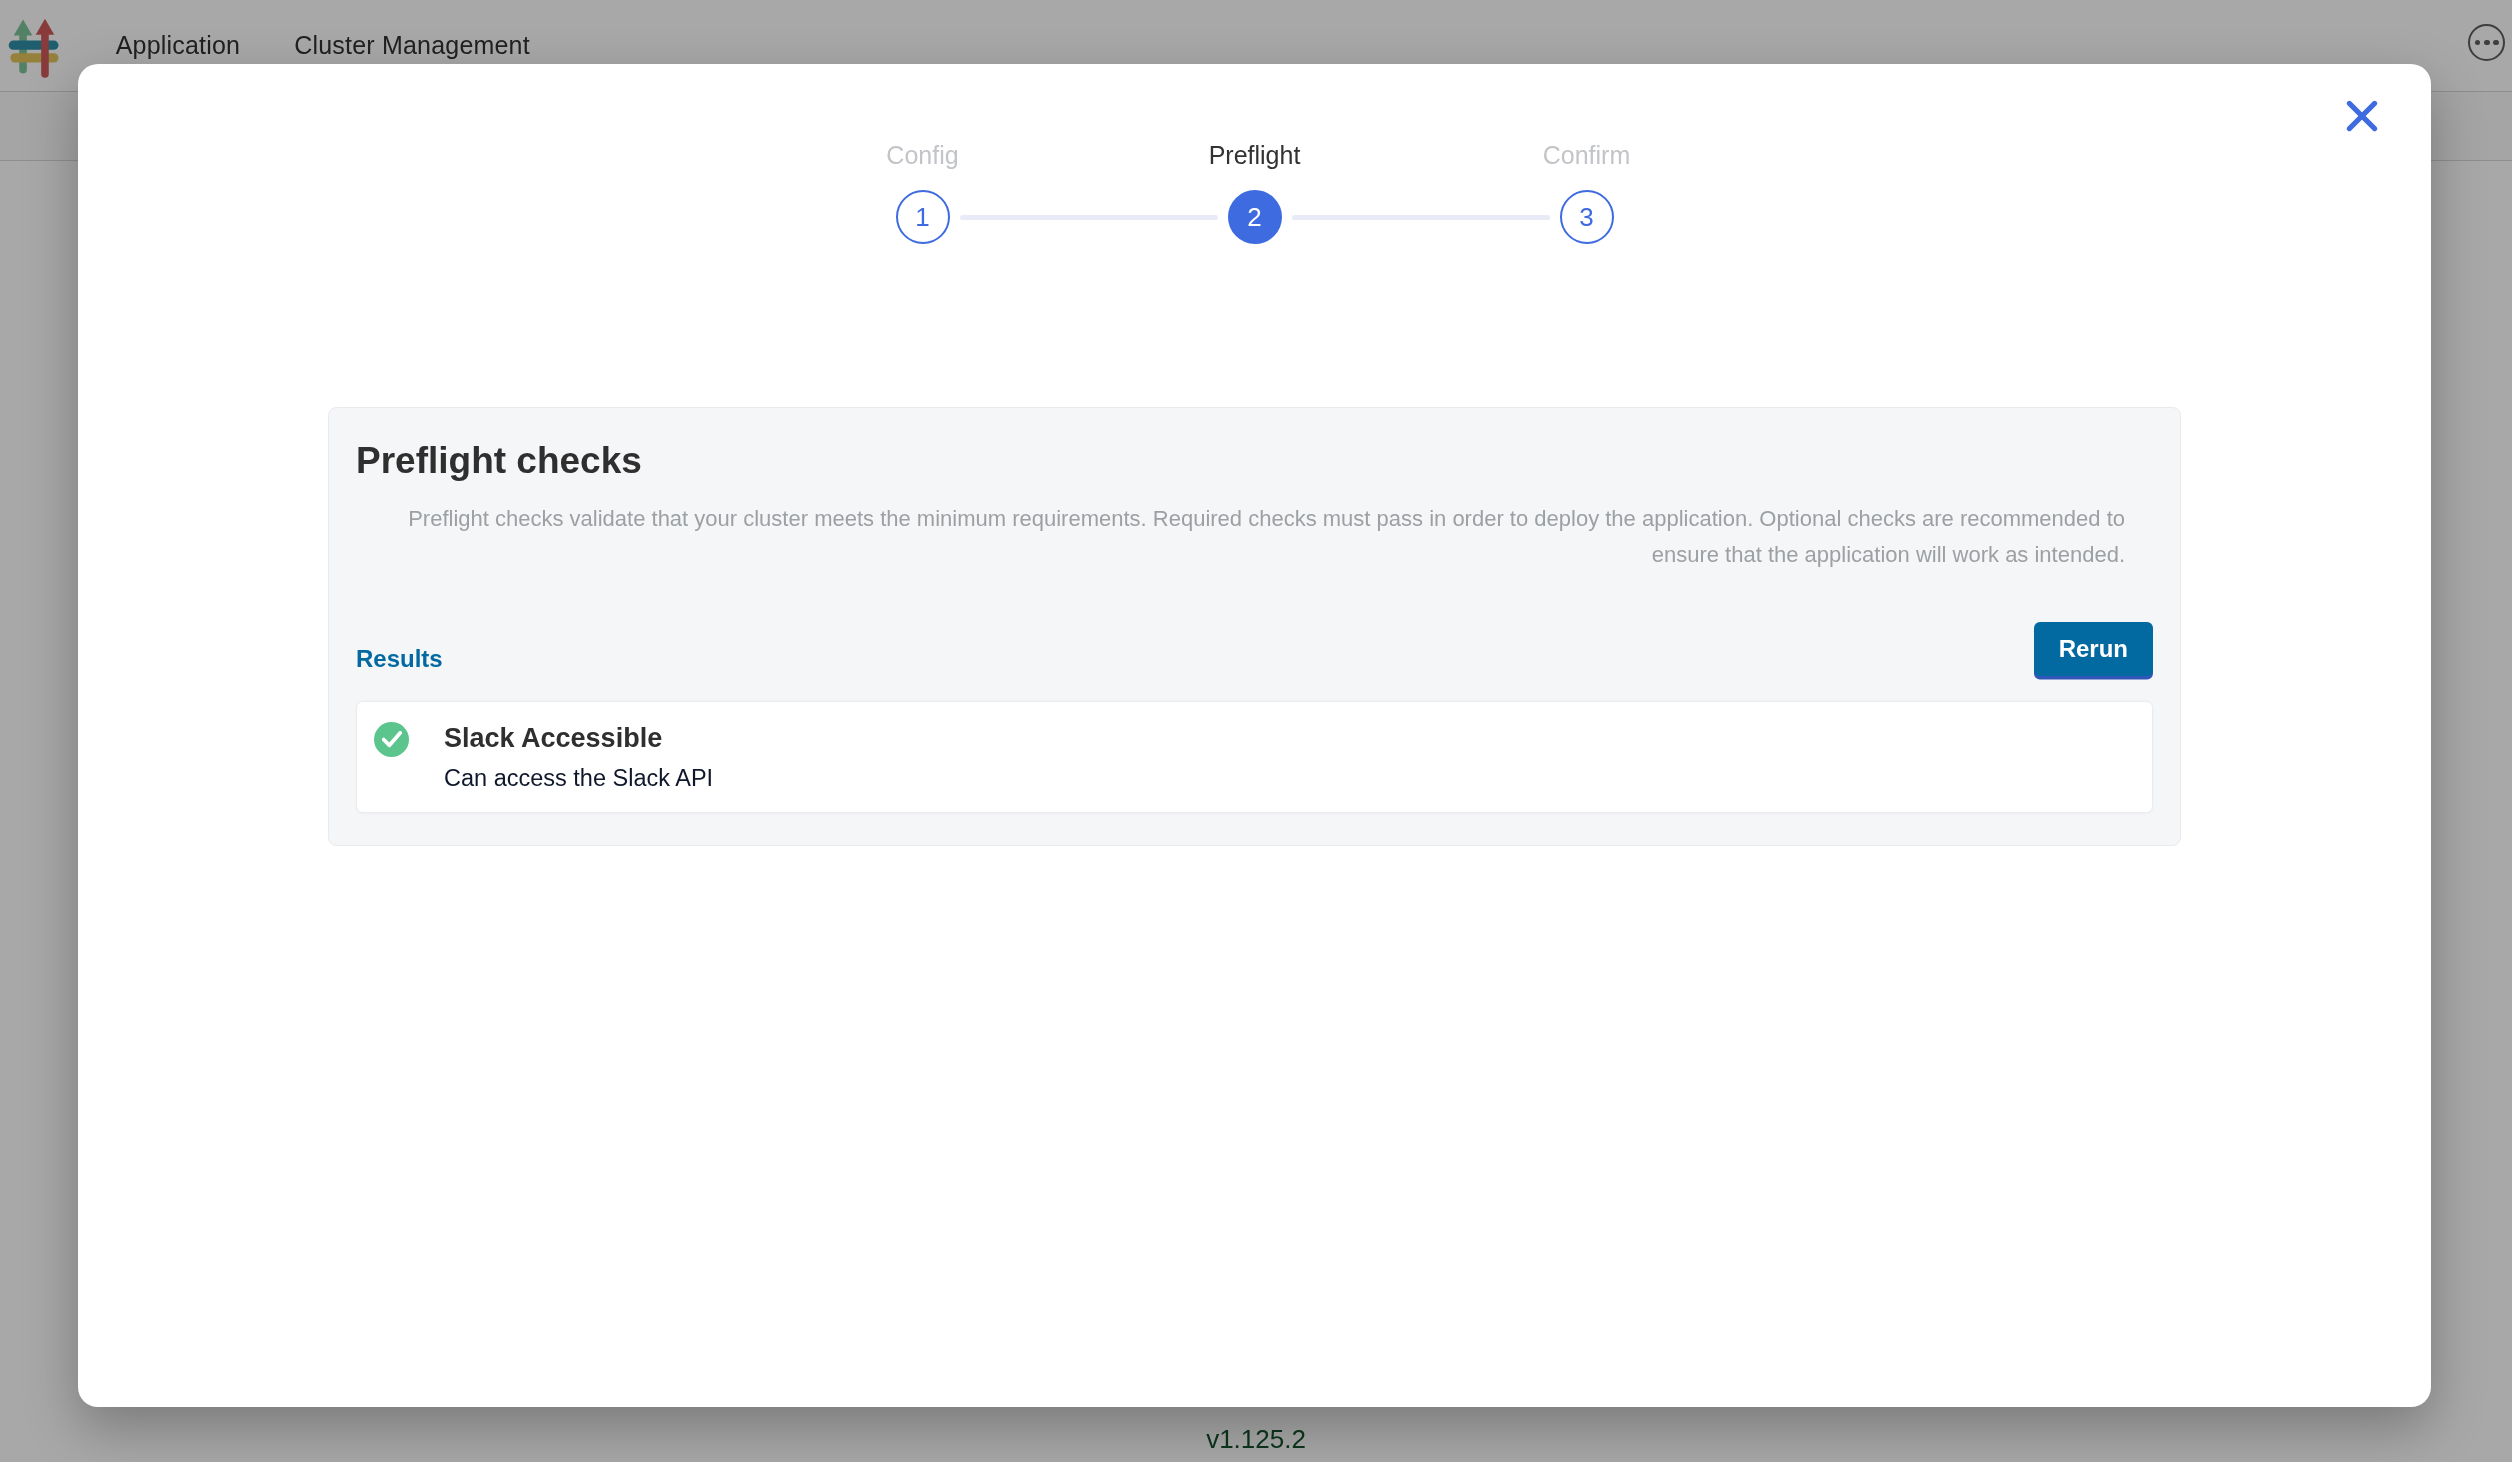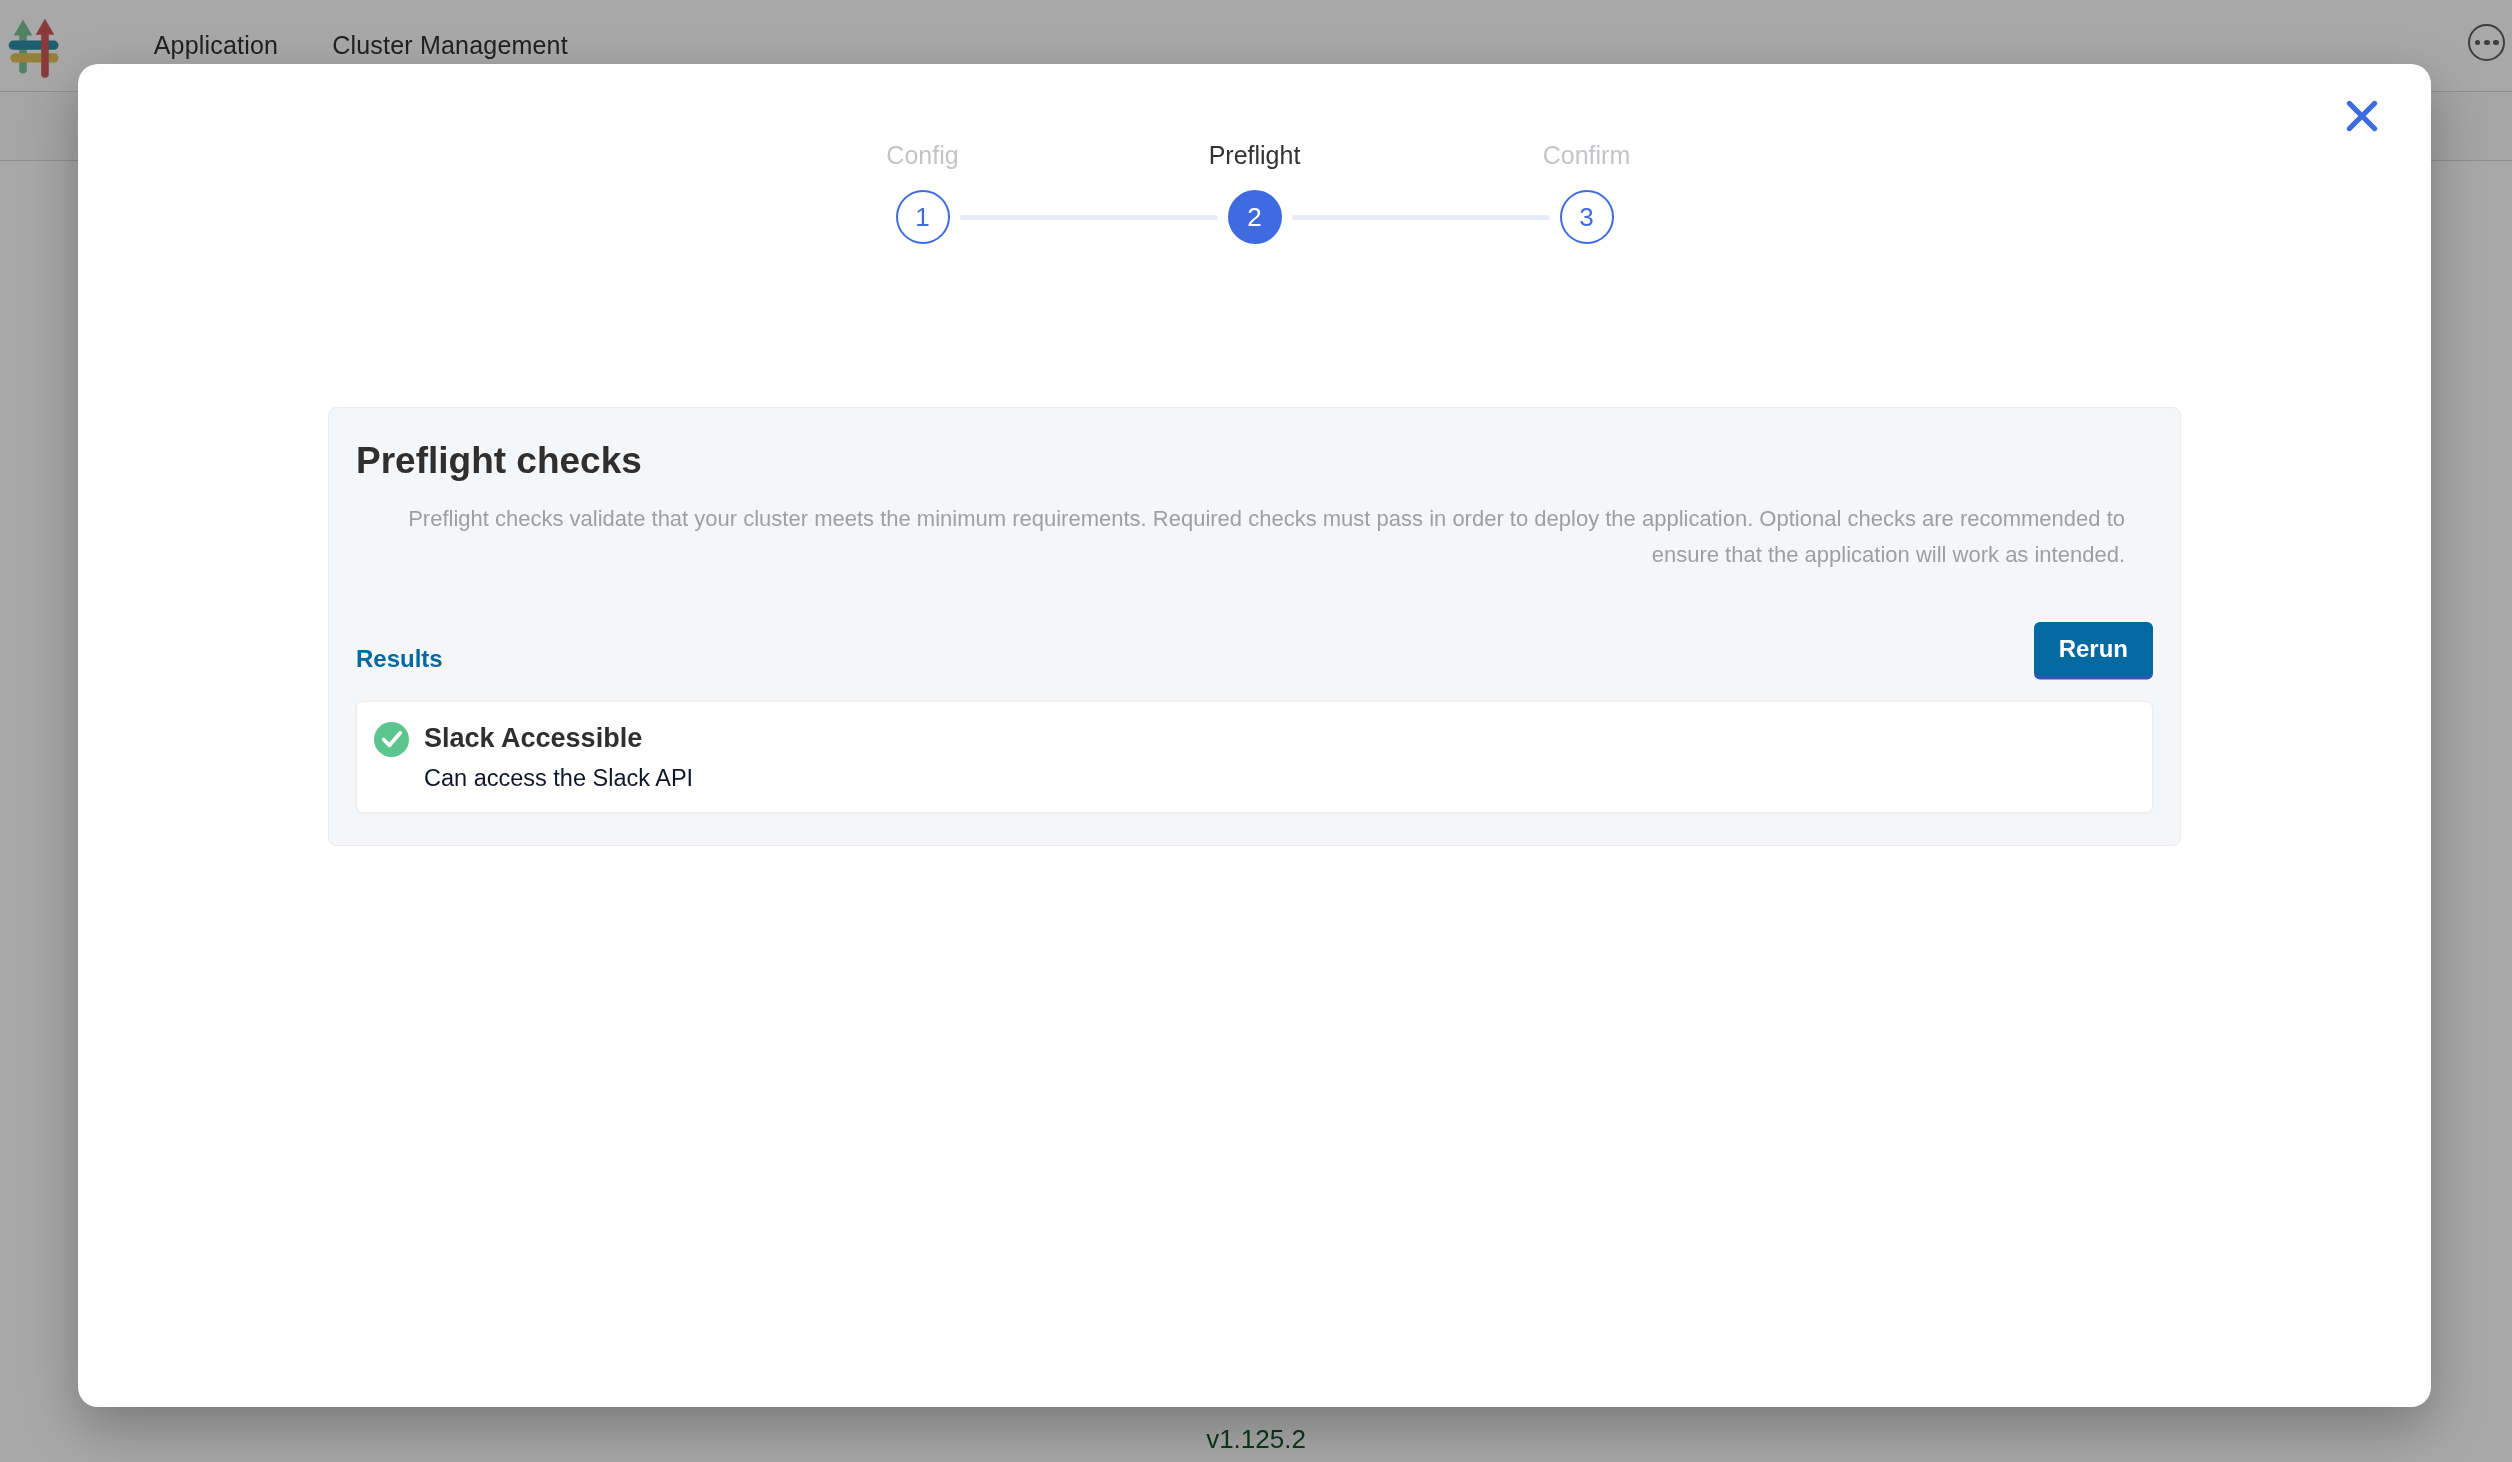--- a/index.html
+++ b/index.html
@@ -11,21 +11,21 @@
   }
   .page { position: absolute; inset: 0; background: #ffffff; }
 
   
   .topnav {
     position: absolute; top: 0; left: 0; right: 0; height: 90px;
     background: #ffffff;
     display: flex; align-items: center;
   }
   .logo { width: 54px; height: 72px; margin-left: 6.7px; margin-top: 8.4px; flex: 0 0 auto; }
-  .tabs { display: flex; align-items: center; gap: 54px; margin-left: 93px; }
+  .tabs { display: flex; align-items: center; gap: 54px; margin-left: 55px; }
   .tab {
     font-size: 25px; color: #323232; letter-spacing: 0.2px; cursor: pointer;
     line-height: 90px; white-space: nowrap;
   }
   .menu-btn {
     position: absolute; right: 6.7px; top: 24px;
     width: 37px; height: 37px; border-radius: 50%;
     border: 2.5px solid #5e5e5e;
     display: flex; align-items: center; justify-content: center; gap: 3.4px;
     background: transparent;
@@ -94,21 +94,21 @@
     height: 54px; padding: 0 25px; border: none; border-radius: 5.9px; cursor: pointer;
     background: #0369a1; color: #ffffff; font-size: 24px; font-weight: 700;
     font-family: inherit;
     box-shadow: 0 3.4px 0 #3256b8;
   }
   .result-row {
     margin-top: 25px; background: #ffffff; border-radius: 6.7px;
     border: 0.8px solid #ececee;
     box-shadow: 0 0.8px 2.5px rgba(0,0,0,0.04);
     padding: 18.4px 17px 20px;
-    display: flex; align-items: flex-start;
+    display: flex; align-items: flex-start; gap: 20px;
   }
   .check-circle {
     width: 35px; height: 35px; border-radius: 50%; background: #5cc58e;
     display: flex; align-items: center; justify-content: center;
     flex: 0 0 auto; margin-top: 1.7px;
   }
   .result-texts { margin-left: 15px; }
   .result-title { font-size: 27px; font-weight: 700; color: #2f2f2f; line-height: 35px; }
   .result-detail { font-size: 23.5px; color: #0f172a; margin-top: 9px; }
 

